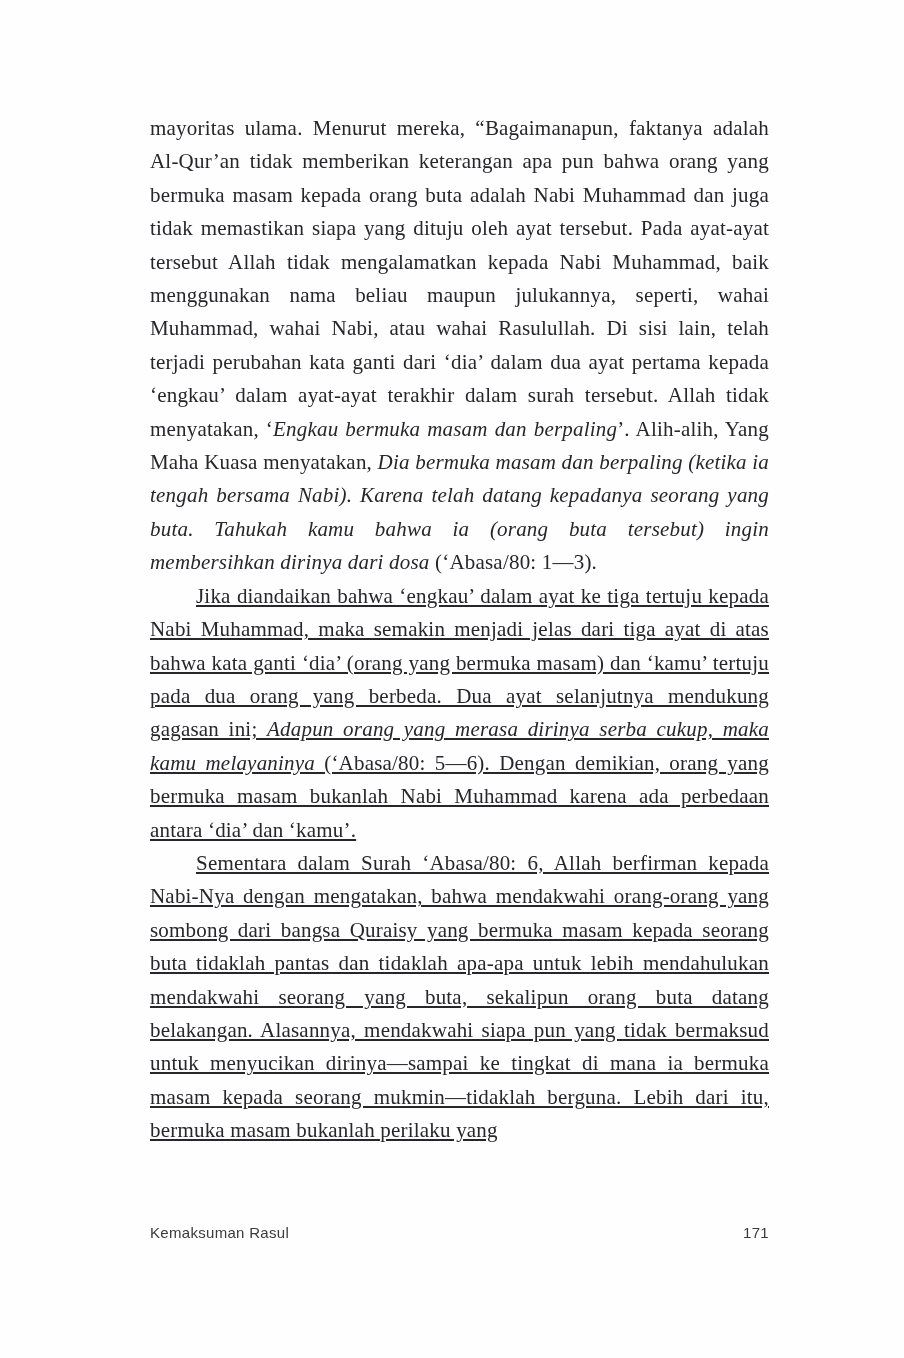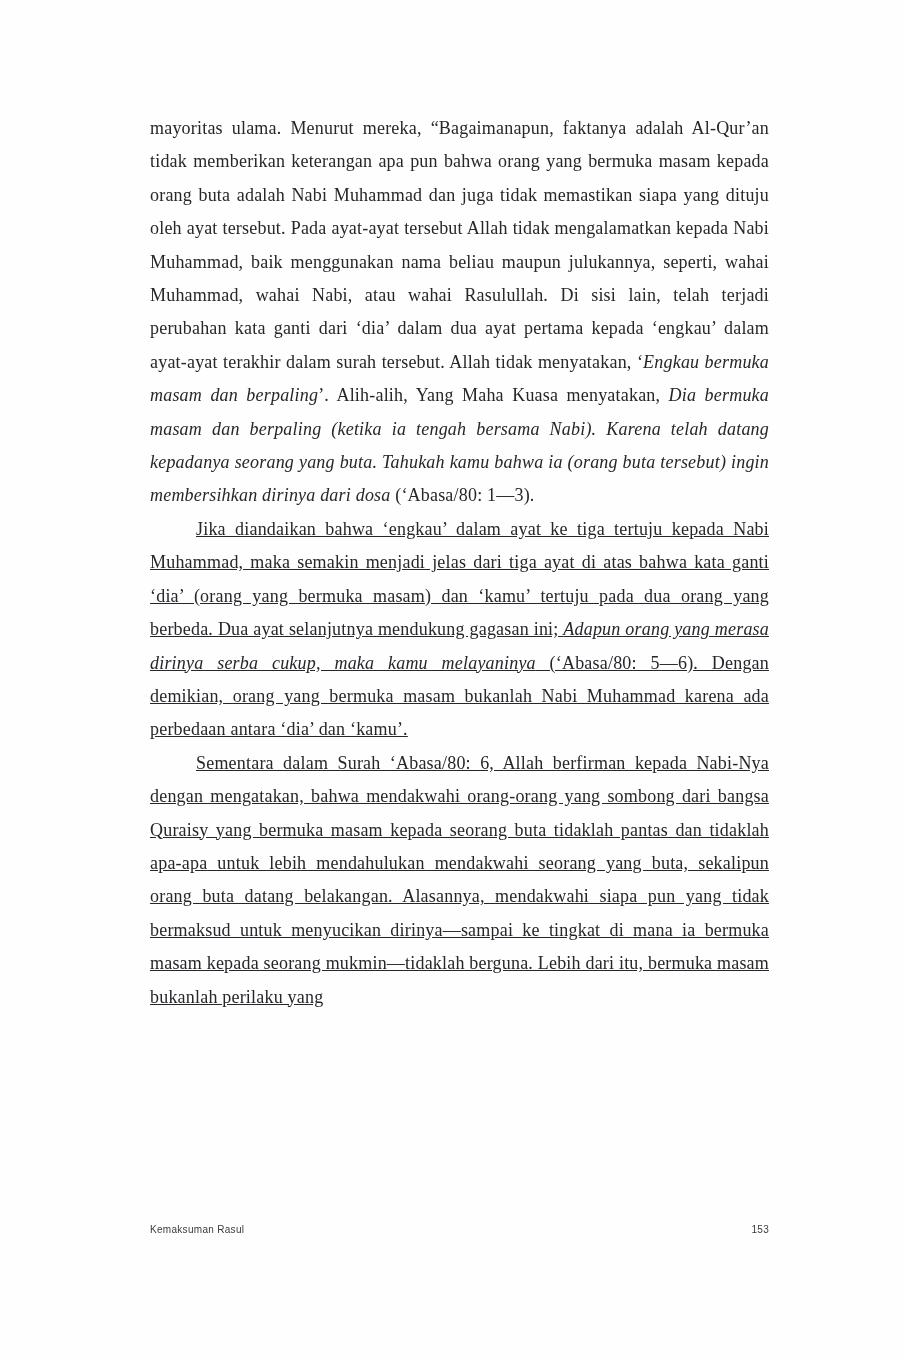--- a/index.html
+++ b/index.html
@@ -17,21 +17,21 @@
     width: 904px;
     height: 1358px;
     background: #fefefe;
   }
   .text-block {
     position: absolute;
     left: 150px;
     top: 112px;
     width: 619px;
     font-family: "Liberation Serif", "DejaVu Serif", serif;
-    font-size: 18px;
+    font-size: 21px;
     line-height: 33.4px;
     color: #26262b;
     text-align: justify;
     letter-spacing: 0.2px;
   }
   .text-block p {
     margin: 0;
     padding: 0;
   }
   .text-block p.indent {
@@ -43,21 +43,21 @@
   }
   .footer {
     position: absolute;
     left: 150px;
     top: 1224px;
     width: 619px;
     display: flex;
     justify-content: space-between;
     align-items: baseline;
     font-family: "Liberation Sans", "DejaVu Sans", sans-serif;
-    font-size: 10px;
+    font-size: 15px;
     color: #3b3b3f;
     letter-spacing: 0.3px;
   }
 </style>
 </head>
 <body>
 
 <div class="page">
 
   <div class="text-block">
@@ -65,16 +65,16 @@
     <p><span>mayoritas ulama. Menurut mereka, “Bagaimanapun, faktanya adalah Al-Qur’an tidak memberikan keterangan apa pun bahwa orang yang bermuka masam kepada orang buta adalah Nabi Muhammad dan juga tidak memastikan siapa yang dituju oleh ayat tersebut. Pada ayat-ayat tersebut Allah tidak mengalamatkan kepada Nabi Muhammad, baik menggunakan nama beliau maupun julukannya, seperti, wahai Muhammad, wahai Nabi, atau wahai Rasulullah. Di sisi lain, telah terjadi perubahan kata ganti dari ‘dia’ dalam dua ayat pertama kepada ‘engkau’ dalam ayat-ayat terakhir dalam surah tersebut. Allah tidak menyatakan, ‘</span><span class="it">Engkau bermuka masam dan berpaling</span><span>’. Alih-alih, Yang Maha Kuasa menyatakan, </span><span class="it">Dia bermuka masam dan berpaling (ketika ia tengah bersama Nabi). Karena telah datang kepadanya seorang yang buta. Tahukah kamu bahwa ia (orang buta tersebut) ingin membersihkan dirinya dari dosa</span><span> (‘Abasa/80: 1—3).</span></p>
 
     <p class="indent"><span>Jika diandaikan bahwa ‘engkau’ dalam ayat ke tiga tertuju kepada Nabi Muhammad, maka semakin menjadi jelas dari tiga ayat di atas bahwa kata ganti ‘dia’ (orang yang bermuka masam) dan ‘kamu’ tertuju pada dua orang yang berbeda. Dua ayat selanjutnya mendukung gagasan ini; </span><span class="it">Adapun orang yang merasa dirinya serba cukup, maka kamu melayaninya</span><span> (‘Abasa/80: 5—6). Dengan demikian, orang yang bermuka masam bukanlah Nabi Muhammad karena ada perbedaan antara ‘dia’ dan ‘kamu’.</span></p>
 
     <p class="indent"><span>Sementara dalam Surah ‘Abasa/80: 6, Allah berfirman kepada Nabi-Nya dengan mengatakan, bahwa mendakwahi orang-orang yang sombong dari bangsa Quraisy yang bermuka masam kepada seorang buta tidaklah pantas dan tidaklah apa-apa untuk lebih mendahulukan mendakwahi seorang yang buta, sekalipun orang buta datang belakangan. Alasannya, mendakwahi siapa pun yang tidak bermaksud untuk menyucikan dirinya—sampai ke tingkat di mana ia bermuka masam kepada seorang mukmin—tidaklah berguna. Lebih dari itu, bermuka masam bukanlah perilaku yang</span></p>
 
   </div>
 
   <div class="footer">
     <span>Kemaksuman Rasul</span>
-    <span>153</span>
+    <span>171</span>
   </div>
 
 </div>
 
 </body></html>

